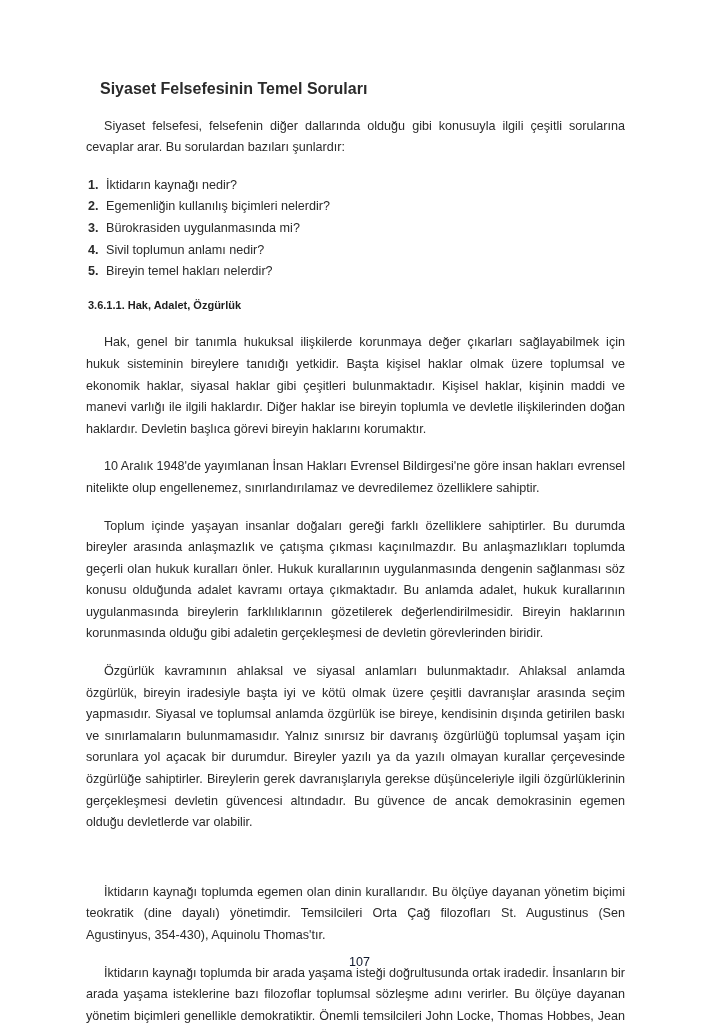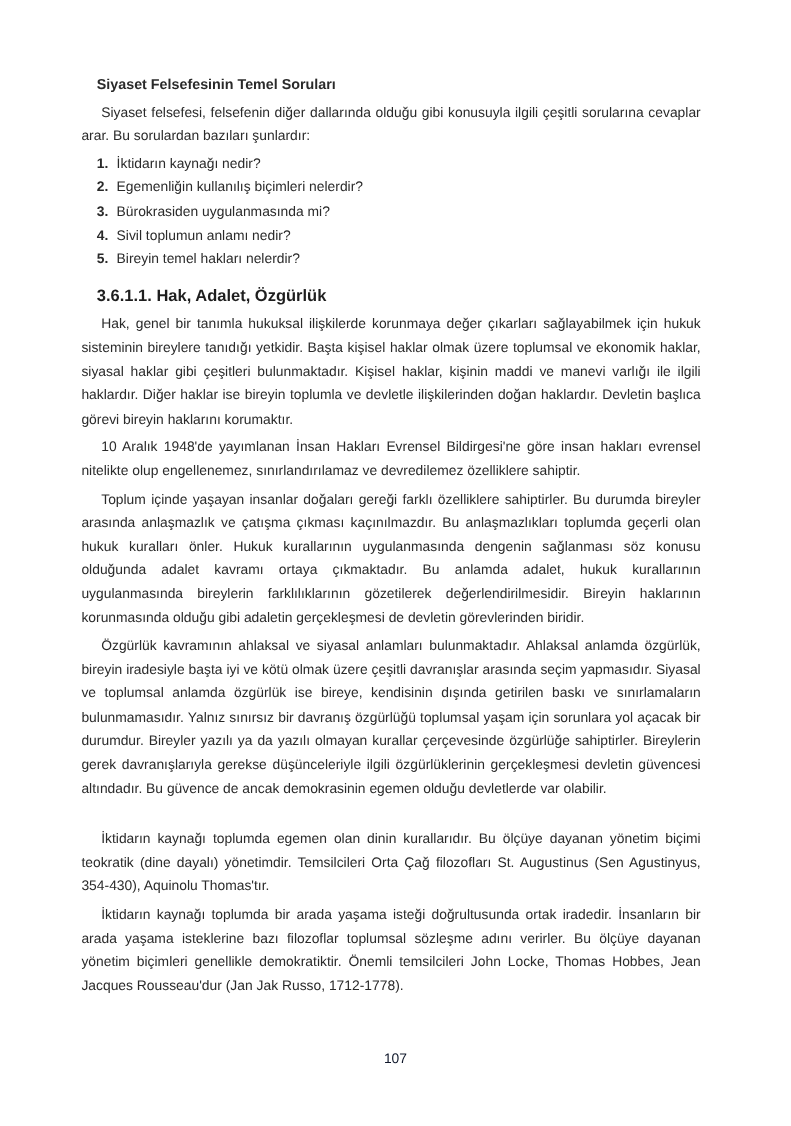--- a/index.html
+++ b/index.html
@@ -5,23 +5,23 @@
   html, body { margin: 0; padding: 0; background: #ffffff; }
   body {
     width: 719px; height: 1024px; position: relative; overflow: hidden;
     font-family: "Liberation Sans", "DejaVu Sans", sans-serif;
     color: #2a2a2a;
   }
   .page {
     position: absolute; left: 70px; top: 66px; width: 571px;
     font-size: 12.6px; line-height: 21.6px;
   }
-  .h-main { font-weight: bold; padding-left: 18px; margin: 0; font-size: 13px; line-height: 21.6px; }
-  .h-sec { font-weight: bold; padding-left: 18px; margin: 0; font-size: 15px; line-height: 21.6px; color: #1e1e1e; }
-  p.para { margin: 4px; text-indent: 18px; text-align: justify; }
+  .h-main { font-weight: bold; padding-left: 18px; margin: 12px; font-size: 16px; line-height: 21.6px; }
+  .h-sec { font-weight: bold; padding-left: 18px; margin: 0; font-size: 11px; line-height: 21.6px; color: #1e1e1e; }
+  p.para { margin: 16px; text-indent: 18px; text-align: justify; }
   ol.q-list { list-style: none; margin: 0; padding: 0 0 0 18px; }
   ol.q-list li { margin: 0; display: flex; }
   ol.q-list .num { font-weight: bold; width: 18px; display: inline-block; }
   .gap-sec { height: 12px; }
   .gap-sec2 { height: 16px; }
   .page-number {
     position: absolute; top: 955px; left: 0; width: 719px; text-align: center;
     font-size: 12.6px; color: #0f172a;
   }
 </style>

